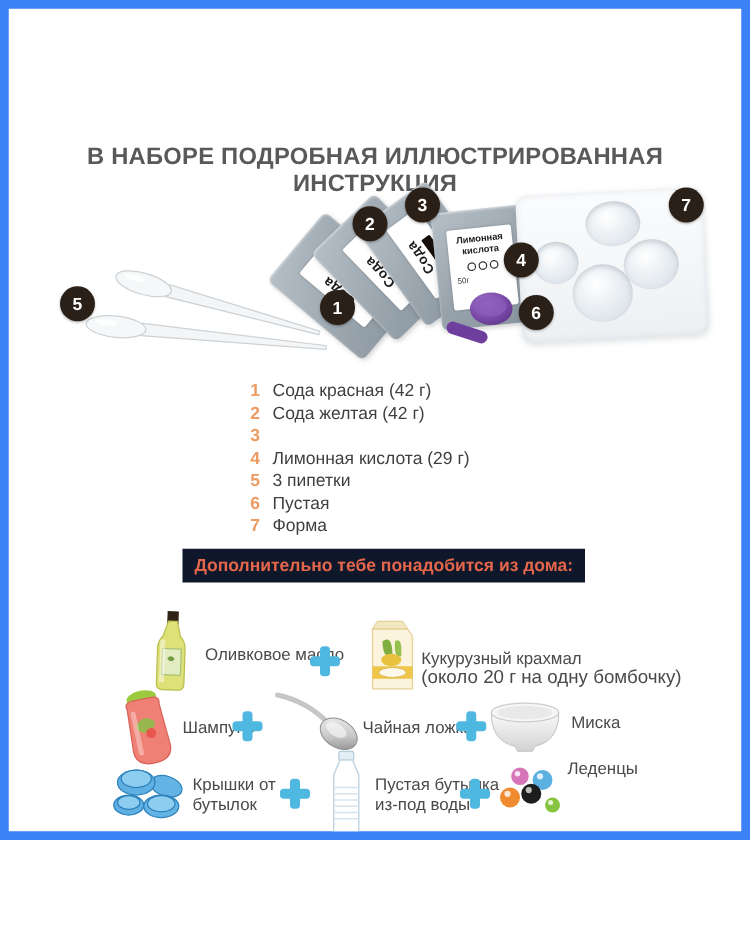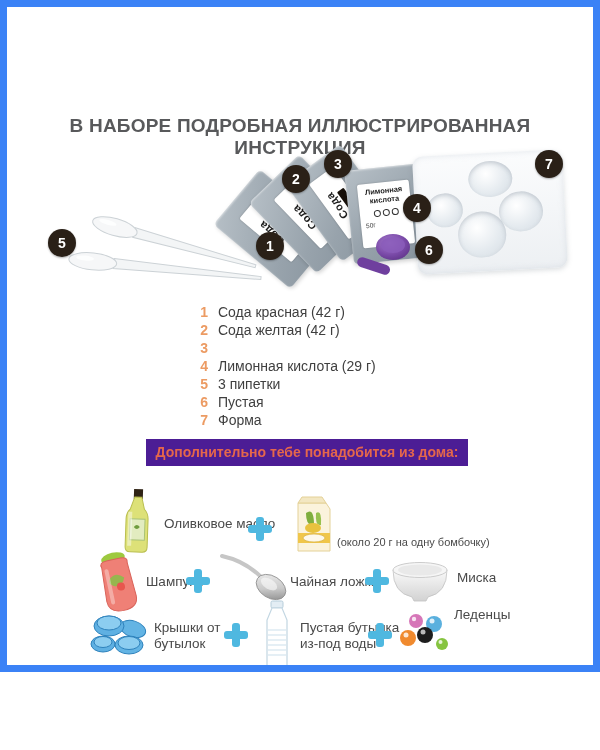--- a/index.html
+++ b/index.html
@@ -59,27 +59,27 @@
   .b7{left:528px;top:5px;}
 
   .scoop{position:absolute;left:348px;top:87px;}
 
   
   .kit-list{position:absolute;left:183px;top:296px;list-style:none;}
   .kit-list li{display:flex;height:18px;align-items:center;font-size:14px;color:#3f3f3f;}
   .kit-list .num{width:18px;text-align:right;color:var(--accent-orange,#EC9B63);font-weight:bold;margin-right:10px;flex:none;}
 
   
-  .banner{position:absolute;left:139px;top:432px;width:322px;height:27px;background:#4c1d95;
+  .banner{position:absolute;left:139px;top:432px;width:322px;height:27px;background:#0f172a;
     text-align:center;line-height:27px;font-size:14px;font-weight:bold;color:var(--banner-text,#E5674B);}
 
   
   .abs{position:absolute;}
   .hlabel{position:absolute;font-size:13.5px;color:#4a4a4a;line-height:16px;white-space:nowrap;}
-  .hnote{font-size:11px;text-align:center;}
+  .hnote{font-size:15px;text-align:center;}
   .plus{position:absolute;width:24px;height:24px;}
   .plus::before{content:"";position:absolute;left:0;top:8px;width:24px;height:8px;border-radius:3px;background:var(--plus-blue,#4FB8E0);}
   .plus::after{content:"";position:absolute;left:8px;top:0;width:8px;height:24px;border-radius:3px;background:var(--plus-blue,#4FB8E0);}
 </style>
 </head>
 <body>
 
 <div class="canvas">
 
   <h1 class="title">В НАБОРЕ ПОДРОБНАЯ ИЛЛЮСТРИРОВАННАЯ ИНСТРУКЦИЯ</h1>
@@ -203,20 +203,21 @@
   <div class="plus" style="left:241px;top:510px;"></div>
   <svg class="abs" style="left:285px;top:488px;" width="44" height="58" viewBox="0 0 44 58">
     <path d="M6 8 L34 8 L38 14 L38 56 L6 56 Z" fill="#fbf3dc" stroke="#e4d197" stroke-width="1"></path>
     <path d="M6 8 L34 8 L30 2 L10 2 Z" fill="#f3e7c2" stroke="#e4d197" stroke-width="1"></path>
     <path d="M14 18 Q22 12 22 30 Q14 32 14 18" fill="#7fae3e"></path>
     <path d="M24 18 Q30 14 29 30 Q23 32 24 18" fill="#97c14e"></path>
     <ellipse cx="21" cy="33" rx="8" ry="5" fill="#e8c23e"></ellipse>
     <rect x="6" y="38" width="32" height="10" fill="#f0c64a"></rect>
     <ellipse cx="22" cy="43" rx="11" ry="4" fill="#fdf8ea" stroke="#d9b54a" stroke-width="0.8"></ellipse>
   </svg>
+  <div class="hlabel" style="left:330px;top:512px;">Кукурузный крахмал</div>
   <div class="hlabel hnote" style="left:330px;top:527px;">(около 20 г на одну бомбочку)</div>
 
   <svg class="abs" style="left:84px;top:542px;" width="54" height="66" viewBox="0 0 54 66">
     <g transform="rotate(-12 27 33)">
       <ellipse cx="27" cy="9" rx="12" ry="6" fill="#9dc93f"></ellipse>
       <path d="M14 16 Q12 10 20 10 L34 10 Q42 10 40 16 L42 50 Q42 62 27 62 Q12 62 12 50 Z" fill="#ef8076" stroke="#d9635a" stroke-width="1"></path>
       <path d="M20 28 q7 -6 14 2 q-4 10 -12 6 q-6 -3 -2 -8" fill="#8dbb4a" opacity="0.9"></path>
       <circle cx="29" cy="38" r="4" fill="#e8564e"></circle>
       <rect x="16" y="18" width="4" height="36" rx="2" fill="#ffffff" opacity="0.35"></rect>
     </g>

